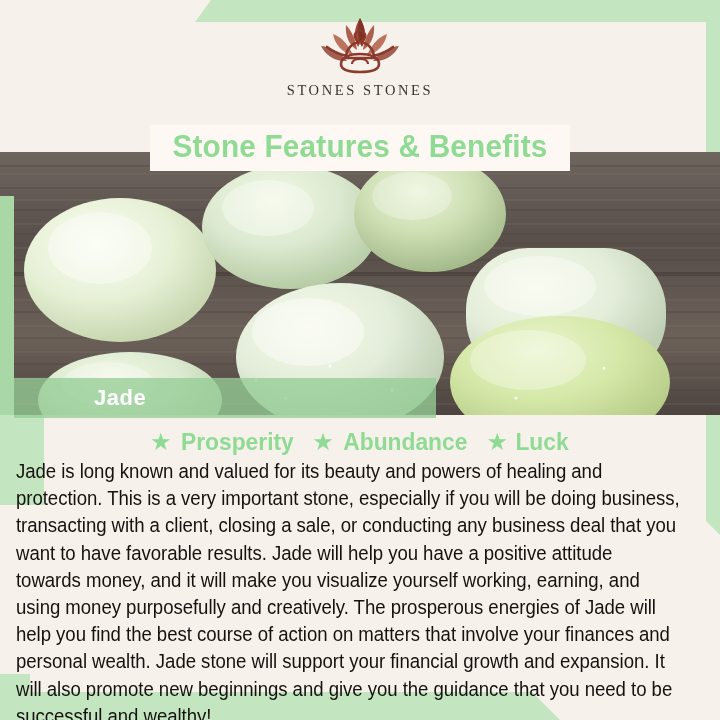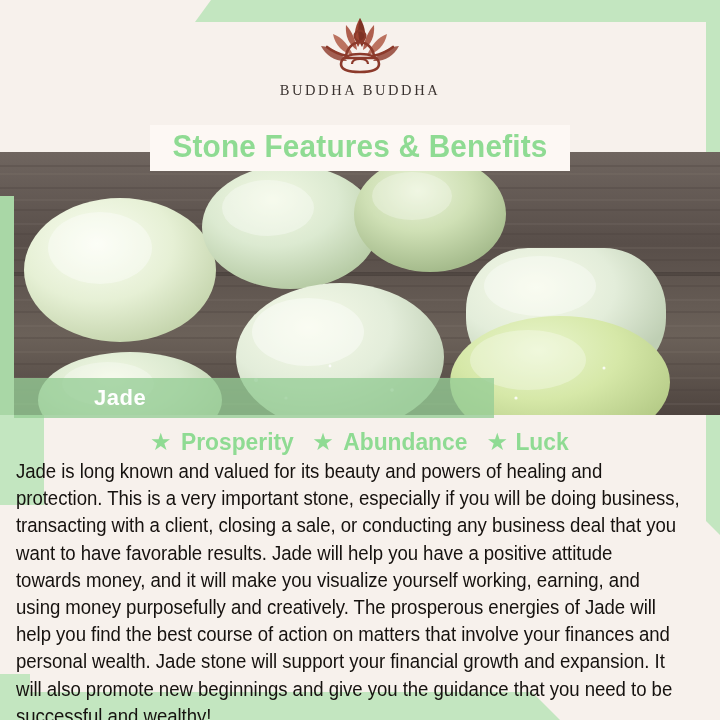--- a/index.html
+++ b/index.html
@@ -118,21 +118,21 @@
     overflow: hidden;
     z-index: 2;
   }
   .photo { position:absolute; inset:0; }
 
   
   .jade-band {
     position: absolute;
     left: 14px;
     top: 378px;
-    width: 480px;
+    width: 422px;
     height: 40px;
     background: rgba(150, 205, 150, 0.78);
     z-index: 4;
     display: flex;
     align-items: center;
   }
   .jade-label {
     color: #ffffff;
     font-size: 22px;
     font-weight: bold;
@@ -205,21 +205,21 @@
       <path d="M21 32 C26 42 36 48 47 47 C41 39 31 33 21 32 Z" fill="#8c3a2b" stroke="none" opacity="0.8"></path>
       <path d="M99 32 C94 42 84 48 73 47 C79 39 89 33 99 32 Z" fill="#8c3a2b" stroke="none" opacity="0.8"></path>
     </g>
     <circle cx="60" cy="22" r="5.4" fill="none" stroke="#8c3a2b" stroke-width="2.2"></circle>
     <path d="M60 28 C51 29 46 36 46 44 L74 44 C74 36 69 29 60 28 Z" fill="none" stroke="#8c3a2b" stroke-width="2.6" stroke-linejoin="round"></path>
     <path d="M47 42 C38 40 32 37 27 33" fill="none" stroke="#8c3a2b" stroke-width="2.6" stroke-linecap="round"></path>
     <path d="M73 42 C82 40 88 37 93 33" fill="none" stroke="#8c3a2b" stroke-width="2.6" stroke-linecap="round"></path>
     <path d="M41 50 C41 43 50 40 60 40 C70 40 79 43 79 50 C79 56 70 58 60 58 C50 58 41 56 41 50 Z" fill="none" stroke="#8c3a2b" stroke-width="2.6"></path>
     <path d="M52 50 C52 46 56 45 60 45 C64 45 68 46 68 50" fill="none" stroke="#8c3a2b" stroke-width="2.2"></path>
   </svg>
-  <div class="logo-word">BUDDHA BUDDHA</div>
+  <div class="logo-word">STONES STONES</div>
 </div>
 
 <div class="title-banner">
   <div class="title-text">Stone Features &amp; Benefits</div>
 </div>
 
 <div class="photo-wrap">
   <svg class="photo" viewBox="0 0 720 263" preserveAspectRatio="none">
     <defs>
       <linearGradient id="wood" x1="0" y1="0" x2="0" y2="1">

